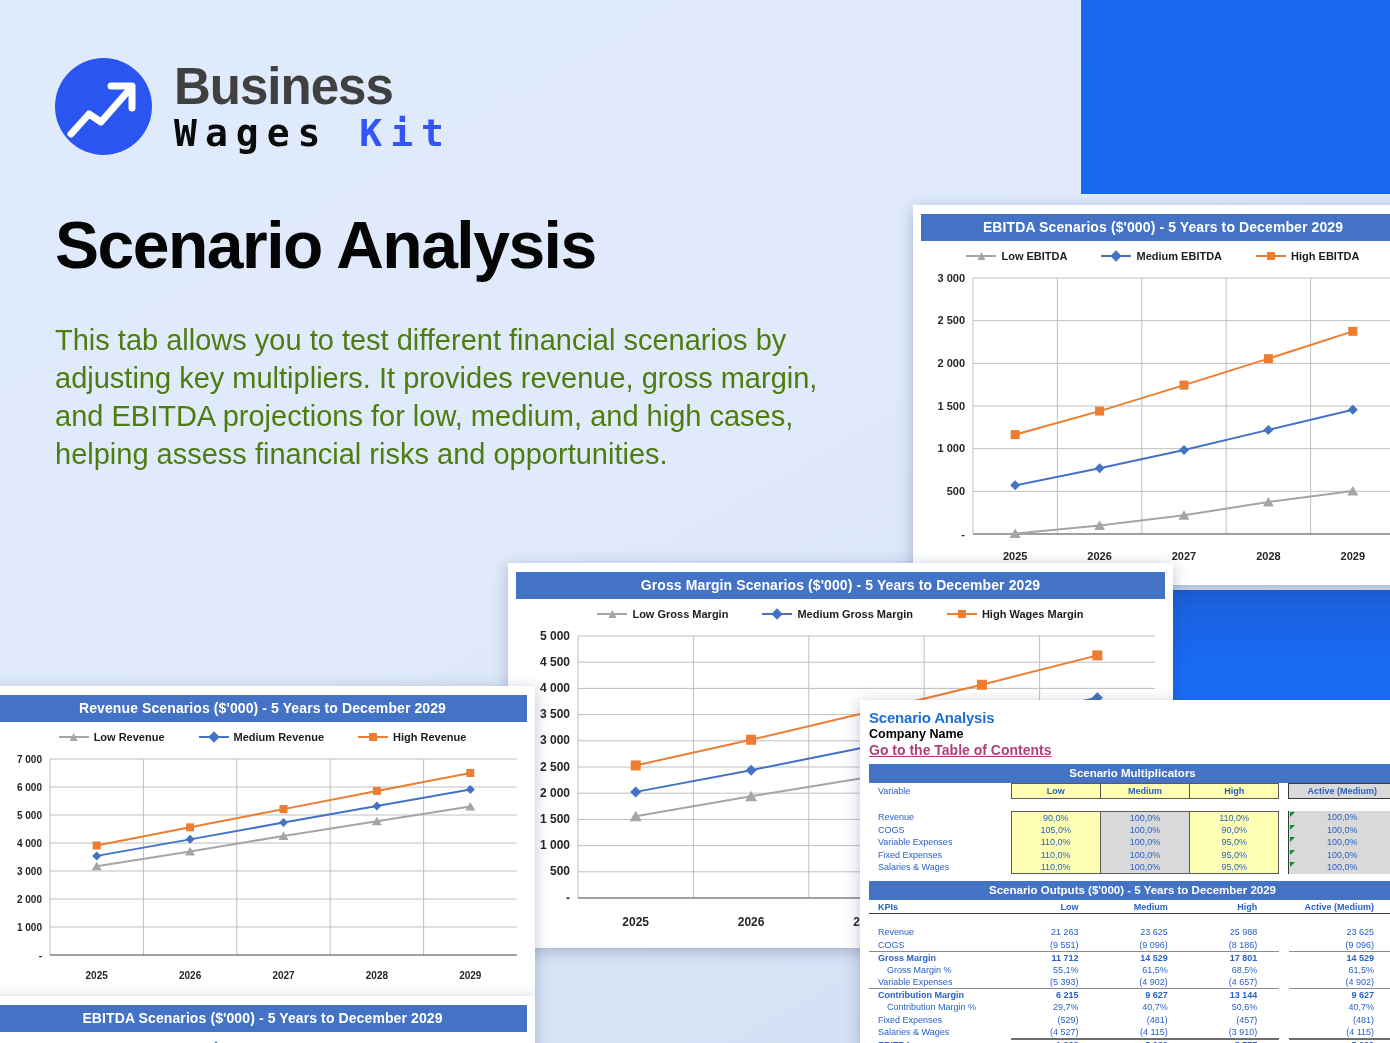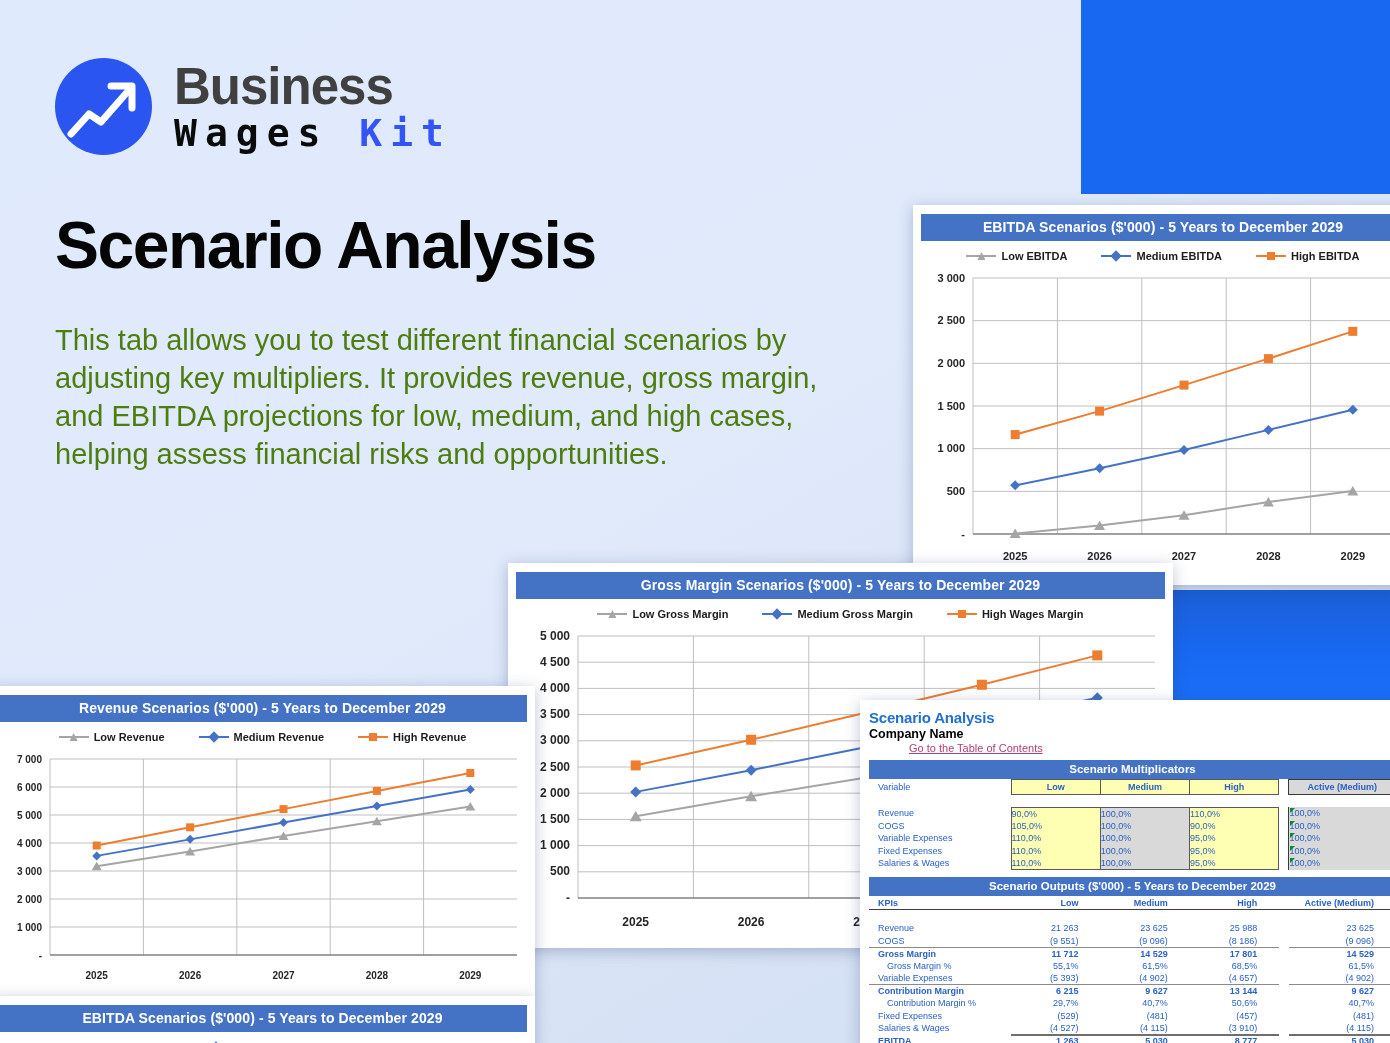--- a/index.html
+++ b/index.html
@@ -91,32 +91,32 @@
 
   
   .sheet {
     position: absolute; left: 860px; top: 700px; width: 545px; height: 350px;
     background: #ffffff; box-shadow: 0 3px 14px rgba(40,60,110,.30);
     padding: 9px 0 0 9px; font-size: 9.5px; color: #2a61c4; overflow: hidden;
   }
   .sheet-h1 { font-size: 15px; font-weight: 700; color: #1f6fd4; letter-spacing: -.2px; }
   .sheet-h2 { font-size: 12.5px; font-weight: 700; color: #000; margin-top: 1px; }
   .sheet-link {
-    font-size: 11px; font-weight: 400; color: #b0407a;
-    text-decoration: underline; margin-top: 1px; display: inline-block; margin-left: 40px;
+    font-size: 14px; font-weight: 700; color: #b0407a;
+    text-decoration: underline; margin-top: 1px; display: inline-block;
   }
   .band {
     background: #4472c4; color: #fff; text-align: center;
     font-weight: 700; font-size: 11.5px; padding: 3px 0 4px; margin-top: 6px;
     width: 527px;
   }
   table.grid { border-collapse: collapse; width: 527px; table-layout: fixed; }
   table.grid td { padding: 0; font-size: 9px; height: 12.5px; vertical-align: middle; }
   .lbl { color: #2a61c4; text-align: left; padding-left: 9px !important; width: 140px; }
-  .num { color: #2a61c4; }
+  .num { text-align: center; color: #2a61c4; }
   .hdr-yellow {
     background: #ffffb3; border: 1.4px solid #5a5a5a; color: #2a61c4;
     font-weight: 700; text-align: center; font-size: 10px; height: 15px !important;
   }
   .cell-yellow { background: #ffffb3; border-left: 1.4px solid #5a5a5a; border-right: 1.4px solid #5a5a5a; }
   .cell-grey { background: #d9d9d9; border-left: 1.4px solid #5a5a5a; border-right: 1.4px solid #5a5a5a; }
   .row-first td.cell-yellow, .row-first td.cell-grey { border-top: 1.4px solid #5a5a5a; }
   .row-last td.cell-yellow, .row-last td.cell-grey { border-bottom: 1.4px solid #5a5a5a; }
   .hdr-active {
     background: #d9d9d9; border: 1.4px solid #3a3a3a; color: #2a61c4;

